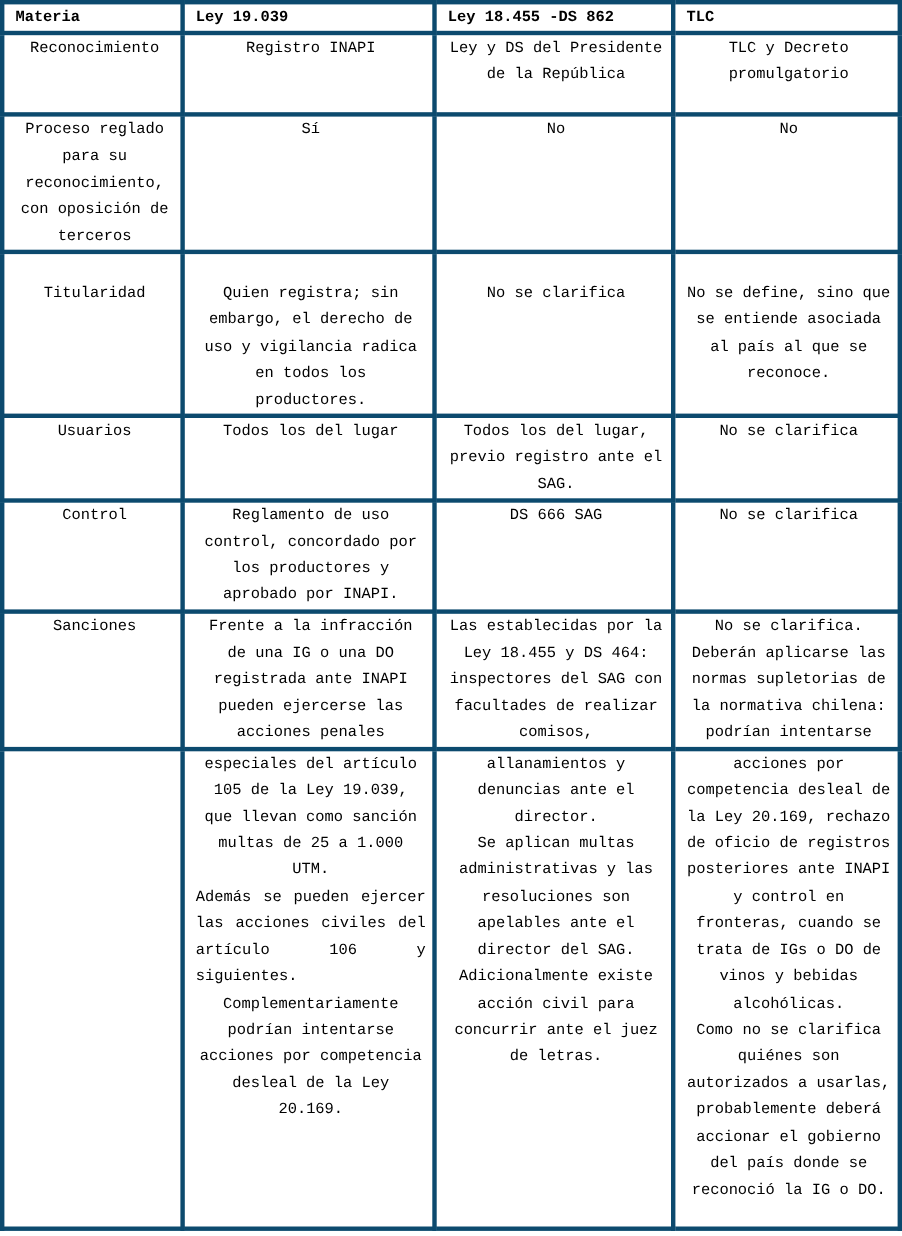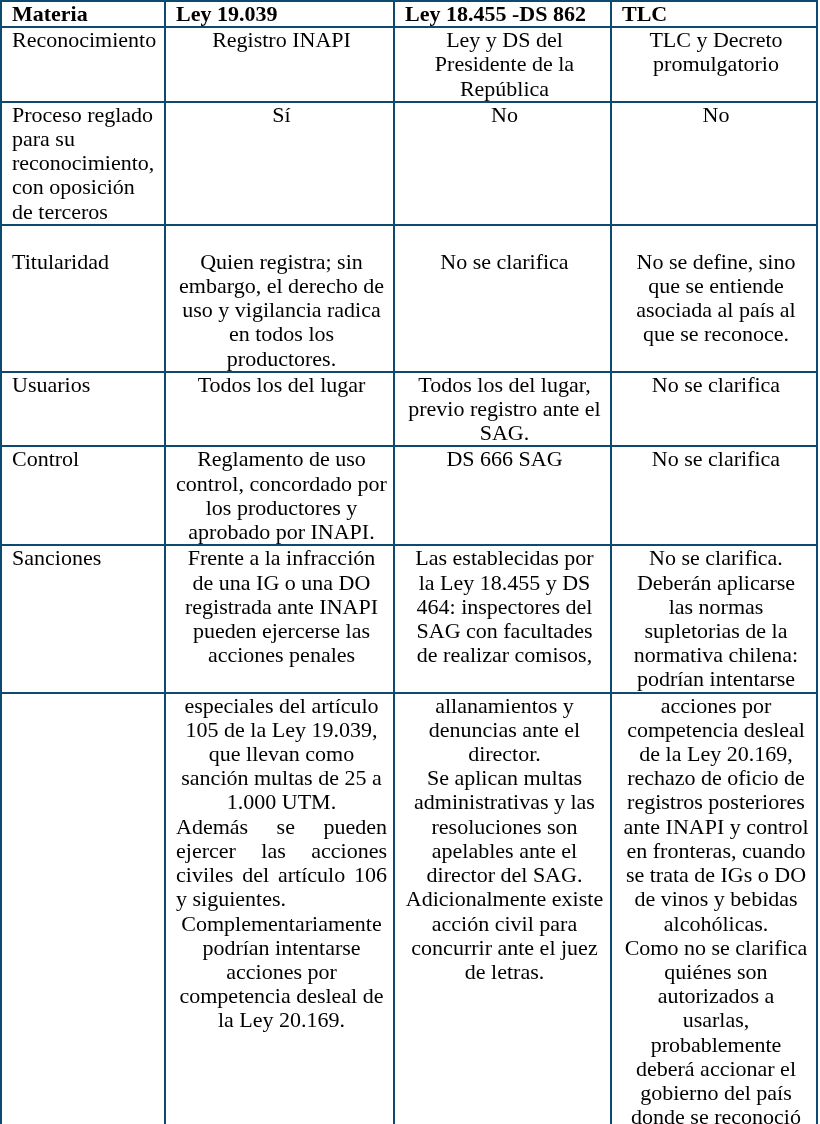--- a/index.html
+++ b/index.html
@@ -18,48 +18,49 @@
   table.comparison {
     position: absolute;
     left: 0px;
     top: 0px;
     border-collapse: collapse;
     table-layout: fixed;
     width: 818px;
   }
   table.comparison td,
   table.comparison th {
-    border: 2px solid #0c4a6e;
+    border: 4px solid #0c4a6e;
     vertical-align: top;
     padding: 0 6px 0 10px;
-    font-size: 22px;
+    font-size: 14px;
     line-height: 24.2px;
     font-weight: normal;
     overflow: hidden;
+    font-family: Liberation Mono, monospace;
   }
   table.comparison th {
     text-align: left;
     font-weight: bold;
     padding-top: 0px;
   }
   col.c1 { width: 164px; }
   col.c2 { width: 229px; }
   col.c3 { width: 217px; }
   col.c4 { width: 206px; }
 
   tr.r-head   { height: 24px; }
   tr.r-recon  { height: 74px; }
   tr.r-proc   { height: 122px; }
   tr.r-tit    { height: 146px; }
   tr.r-usu    { height: 73px; }
   tr.r-ctrl   { height: 99px; }
   tr.r-sanc   { height: 122px; }
   tr.r-sanc2  { height: 436px; }
 
-  td.label { text-align: left; }
+  td.label { text-align: center; }
   td.center { text-align: center; padding-left: 6px; padding-right: 6px; }
   td .gap-top { padding-top: 24px; }
   td p {
     margin: 0;
   }
   td p + p {
   }
   p.justify {
     text-align: justify;
     text-align-last: left;

